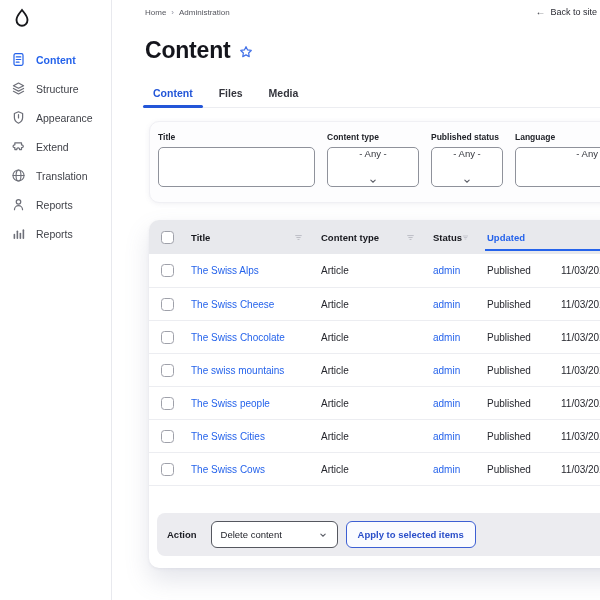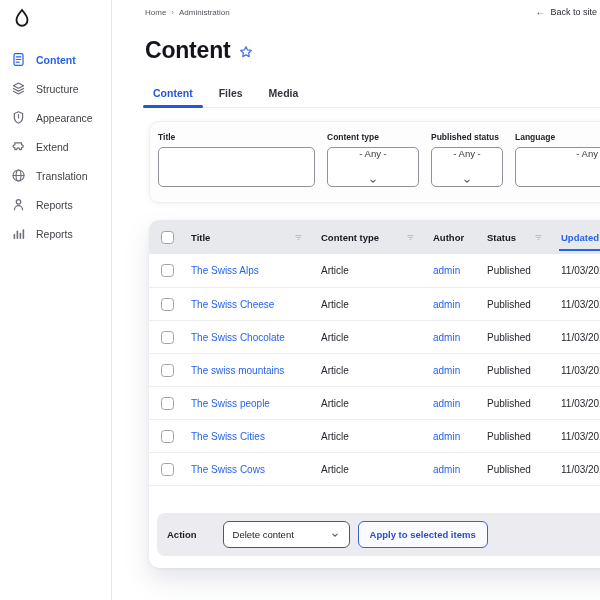--- a/index.html
+++ b/index.html
@@ -81,21 +81,21 @@
   .trow { height:33px; border-top:1px solid #ecedf1; font-size:10px; color:#26272e;
     background:#fff; }
   .trow:first-of-type { border-top:none; }
   .td { padding-left:6px; overflow:hidden; white-space:nowrap; }
   a.cell-link { color:#2563eb; text-decoration:none; cursor:pointer; }
   .rows-end { border-top:1px solid #ecedf1; height:0; }
 
   
   .action-bar { margin:27px 8px 0; background:#ececf0; border-radius:8px;
     display:flex; align-items:center; padding:8px 10px; }
-  .action-label { font-size:9.5px; font-weight:bold; color:#1c1d24; margin:0 26px 0 0; }
+  .action-label { font-size:9.5px; font-weight:bold; color:#1c1d24; margin:0 14px 0 0; }
   .action-select { width:127px; height:27px; background:#fff; border:1px solid #55575f;
     border-radius:6px; display:flex; align-items:center; justify-content:space-between;
     padding:0 9px; font-size:9.5px; color:#22232a; cursor:pointer; }
   .apply-btn { margin-left:8px; height:27px; padding:0 11px; background:#fafbff;
     border:1.5px solid #3d5fd3; border-radius:6px; color:#2a4ec9; font-weight:bold;
     font-size:9.5px; font-family:"Liberation Sans",sans-serif; cursor:pointer; }
 </style>
 </head>
 <body>
 
@@ -265,23 +265,20 @@
             <span>Content type</span>
             <span class="sort-ic">
               <svg viewBox="0 0 16 16" fill="none" stroke="currentColor" stroke-linecap="round" stroke-linejoin="round" stroke-width="1.6">
                 <line x1="3" y1="4.5" x2="13" y2="4.5"></line>
                 <line x1="5" y1="8" x2="11" y2="8"></line>
                 <line x1="7" y1="11.5" x2="9" y2="11.5"></line>
               </svg>
             </span>
           </div>
           <div class="th">
-            <span>Author</span>
-          </div>
-          <div class="th">
             <span>Status</span>
             <span class="sort-ic">
               <svg viewBox="0 0 16 16" fill="none" stroke="currentColor" stroke-linecap="round" stroke-linejoin="round" stroke-width="1.6">
                 <line x1="3" y1="4.5" x2="13" y2="4.5"></line>
                 <line x1="5" y1="8" x2="11" y2="8"></line>
                 <line x1="7" y1="11.5" x2="9" y2="11.5"></line>
               </svg>
             </span>
           </div>
           <div class="th updated">

